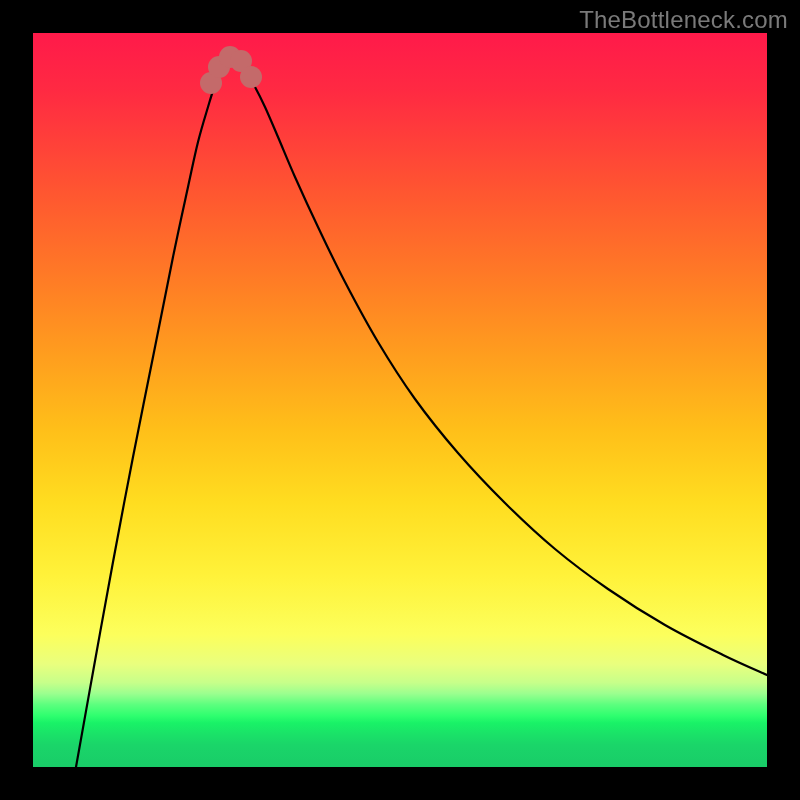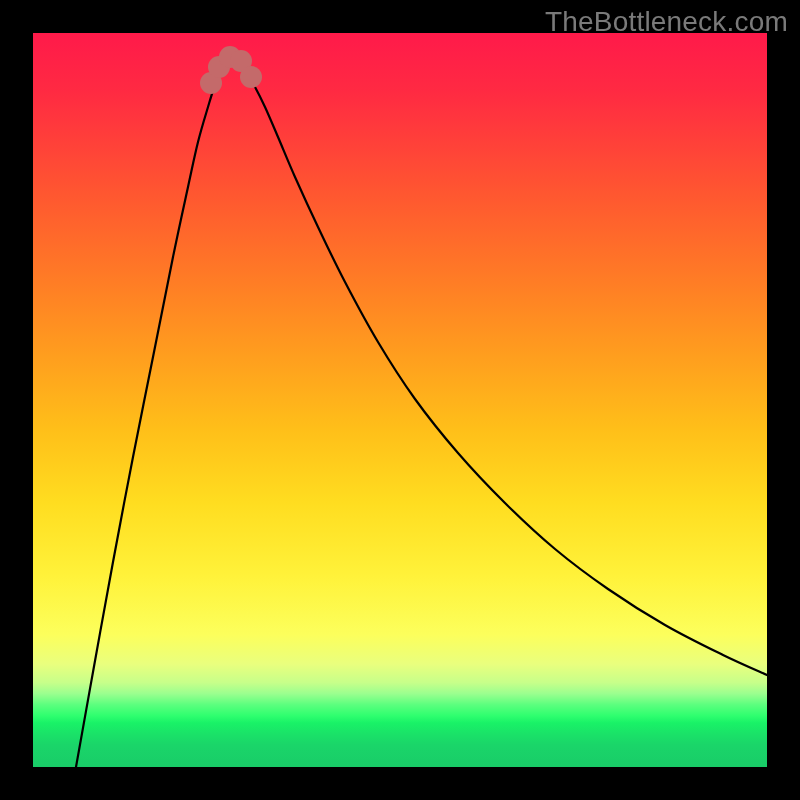--- a/index.html
+++ b/index.html
@@ -45,21 +45,21 @@
       #1ae268 95.5%,
       #1ad569 97%,
       #19cc68 100%
     );
   }
   .watermark {
     position: absolute;
     top: 6px;
     right: 12px;
     color: #7a7a7a;
-    font-size: 28px;
+    font-size: 24px;
     font-weight: 500;
     letter-spacing: 0.2px;
     user-select: none;
   }
   svg.curve {
     position: absolute;
     left: 0;
     top: 0;
     width: 734px;
     height: 734px;

